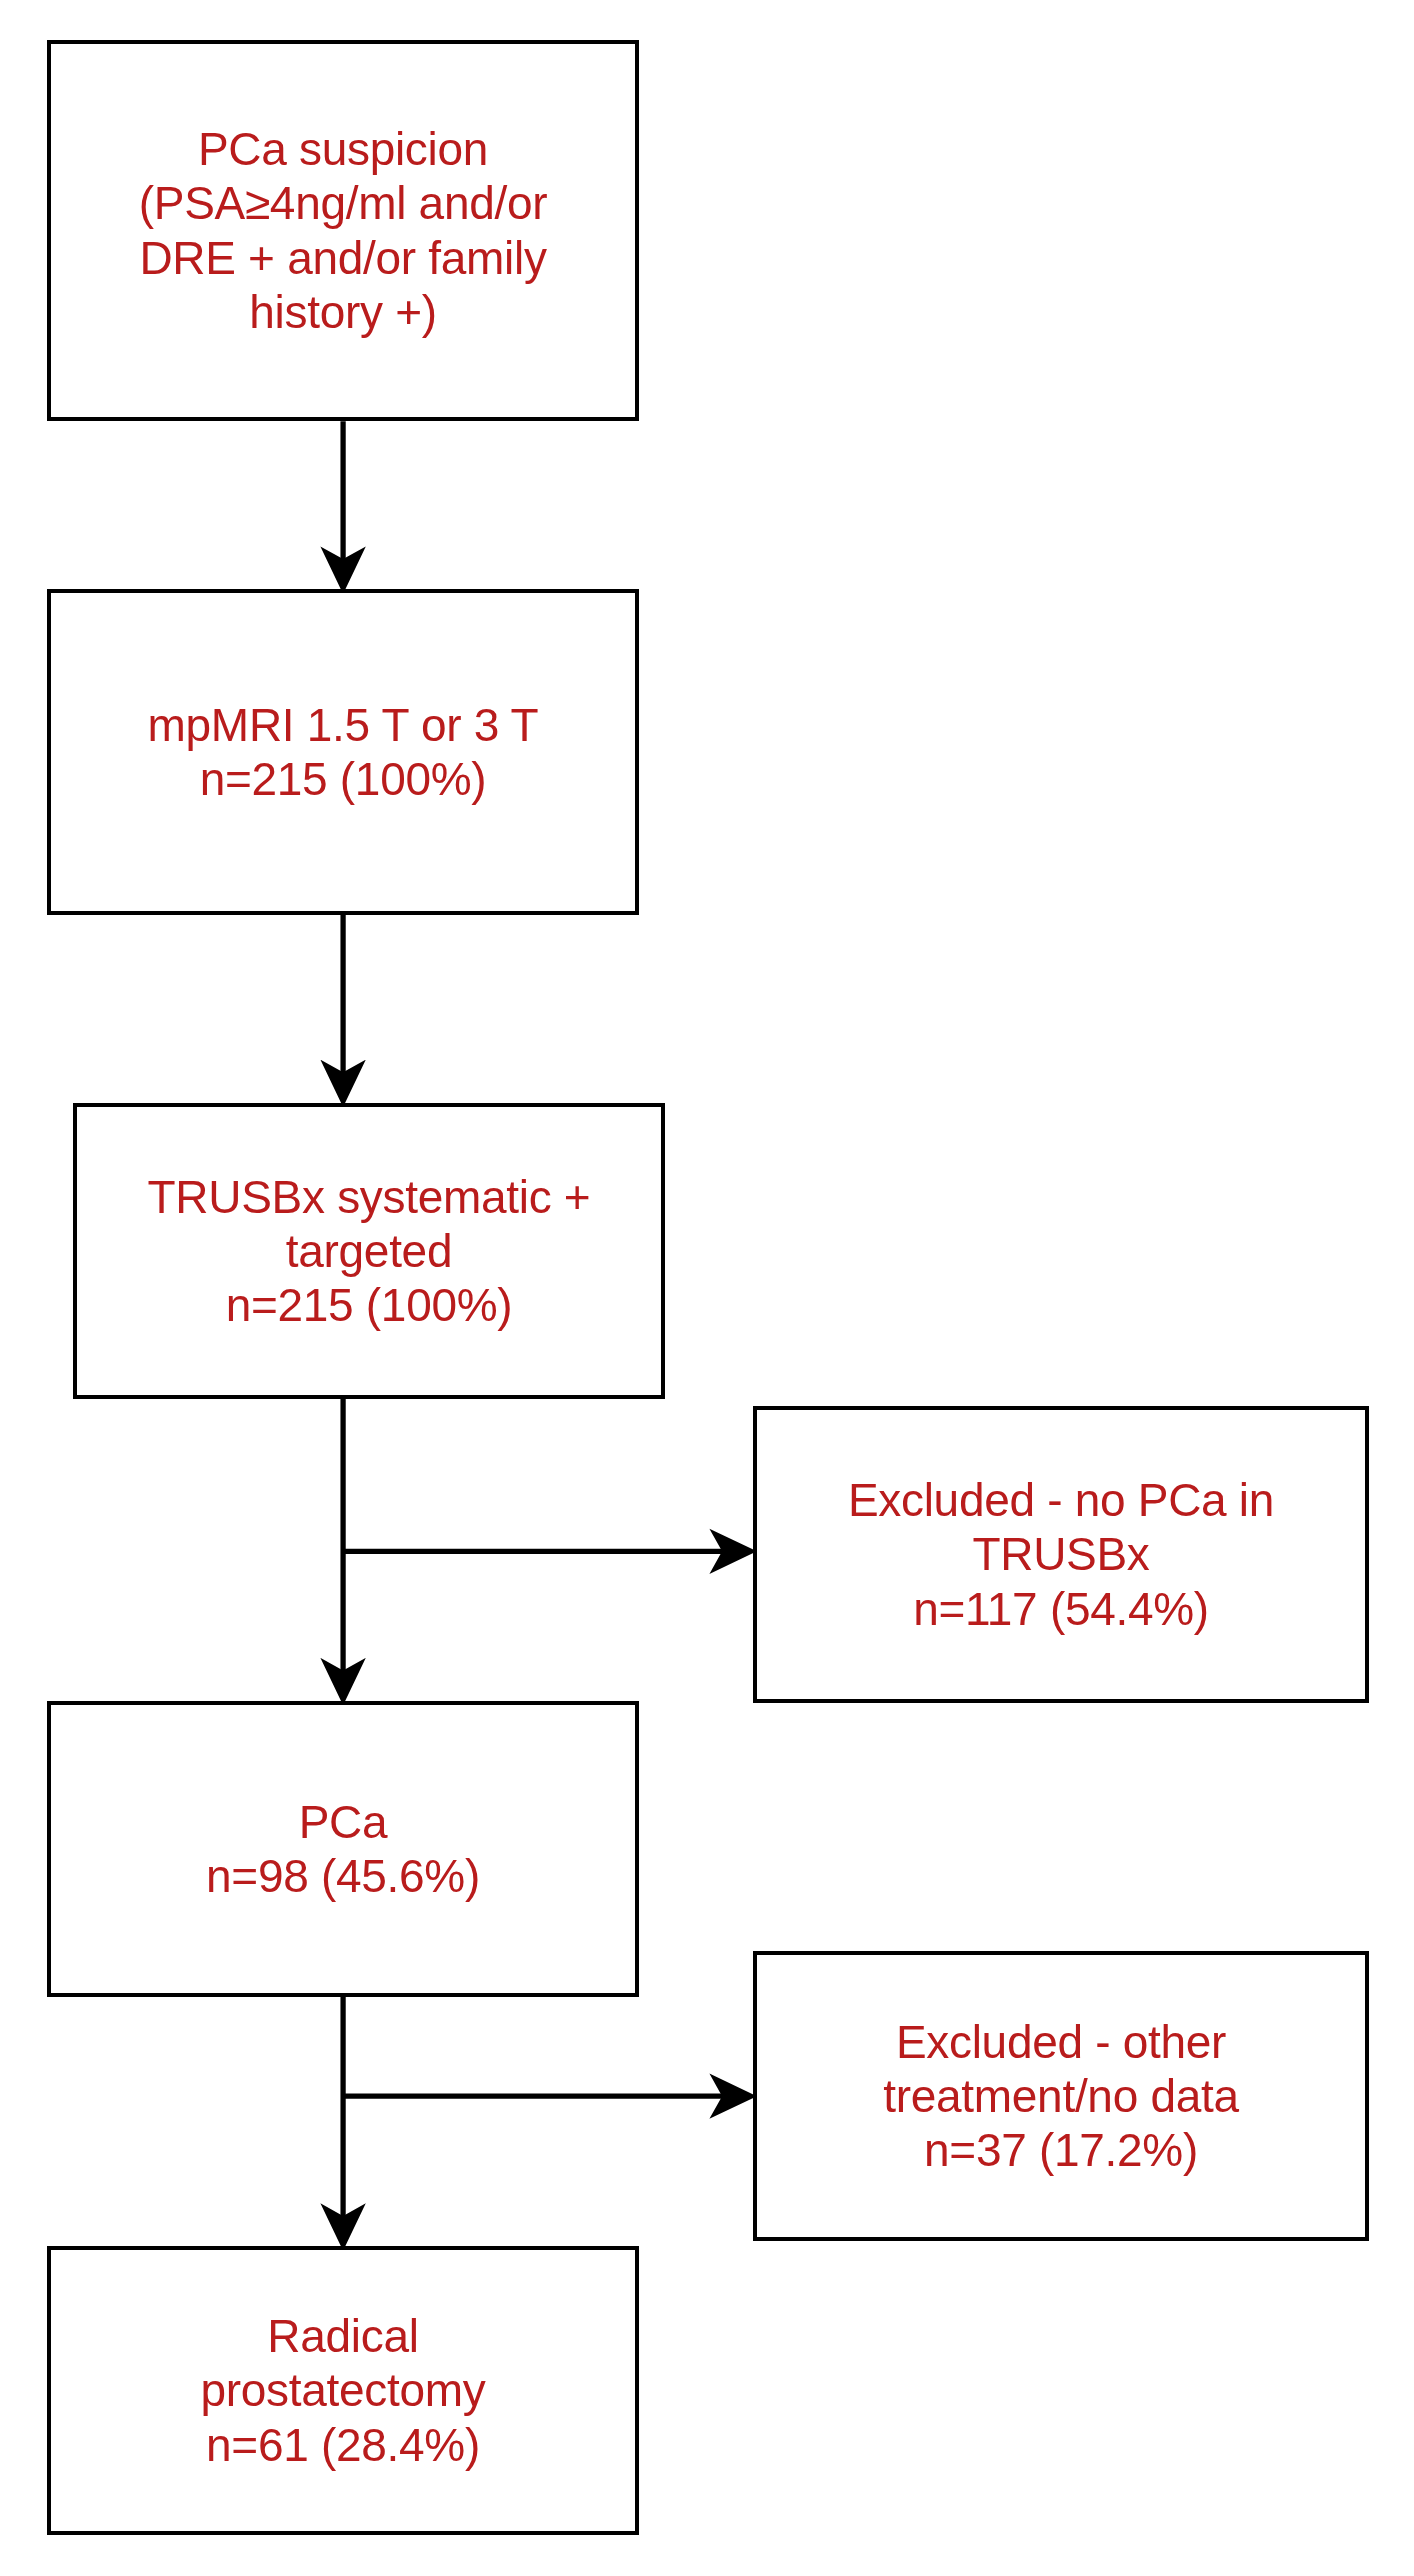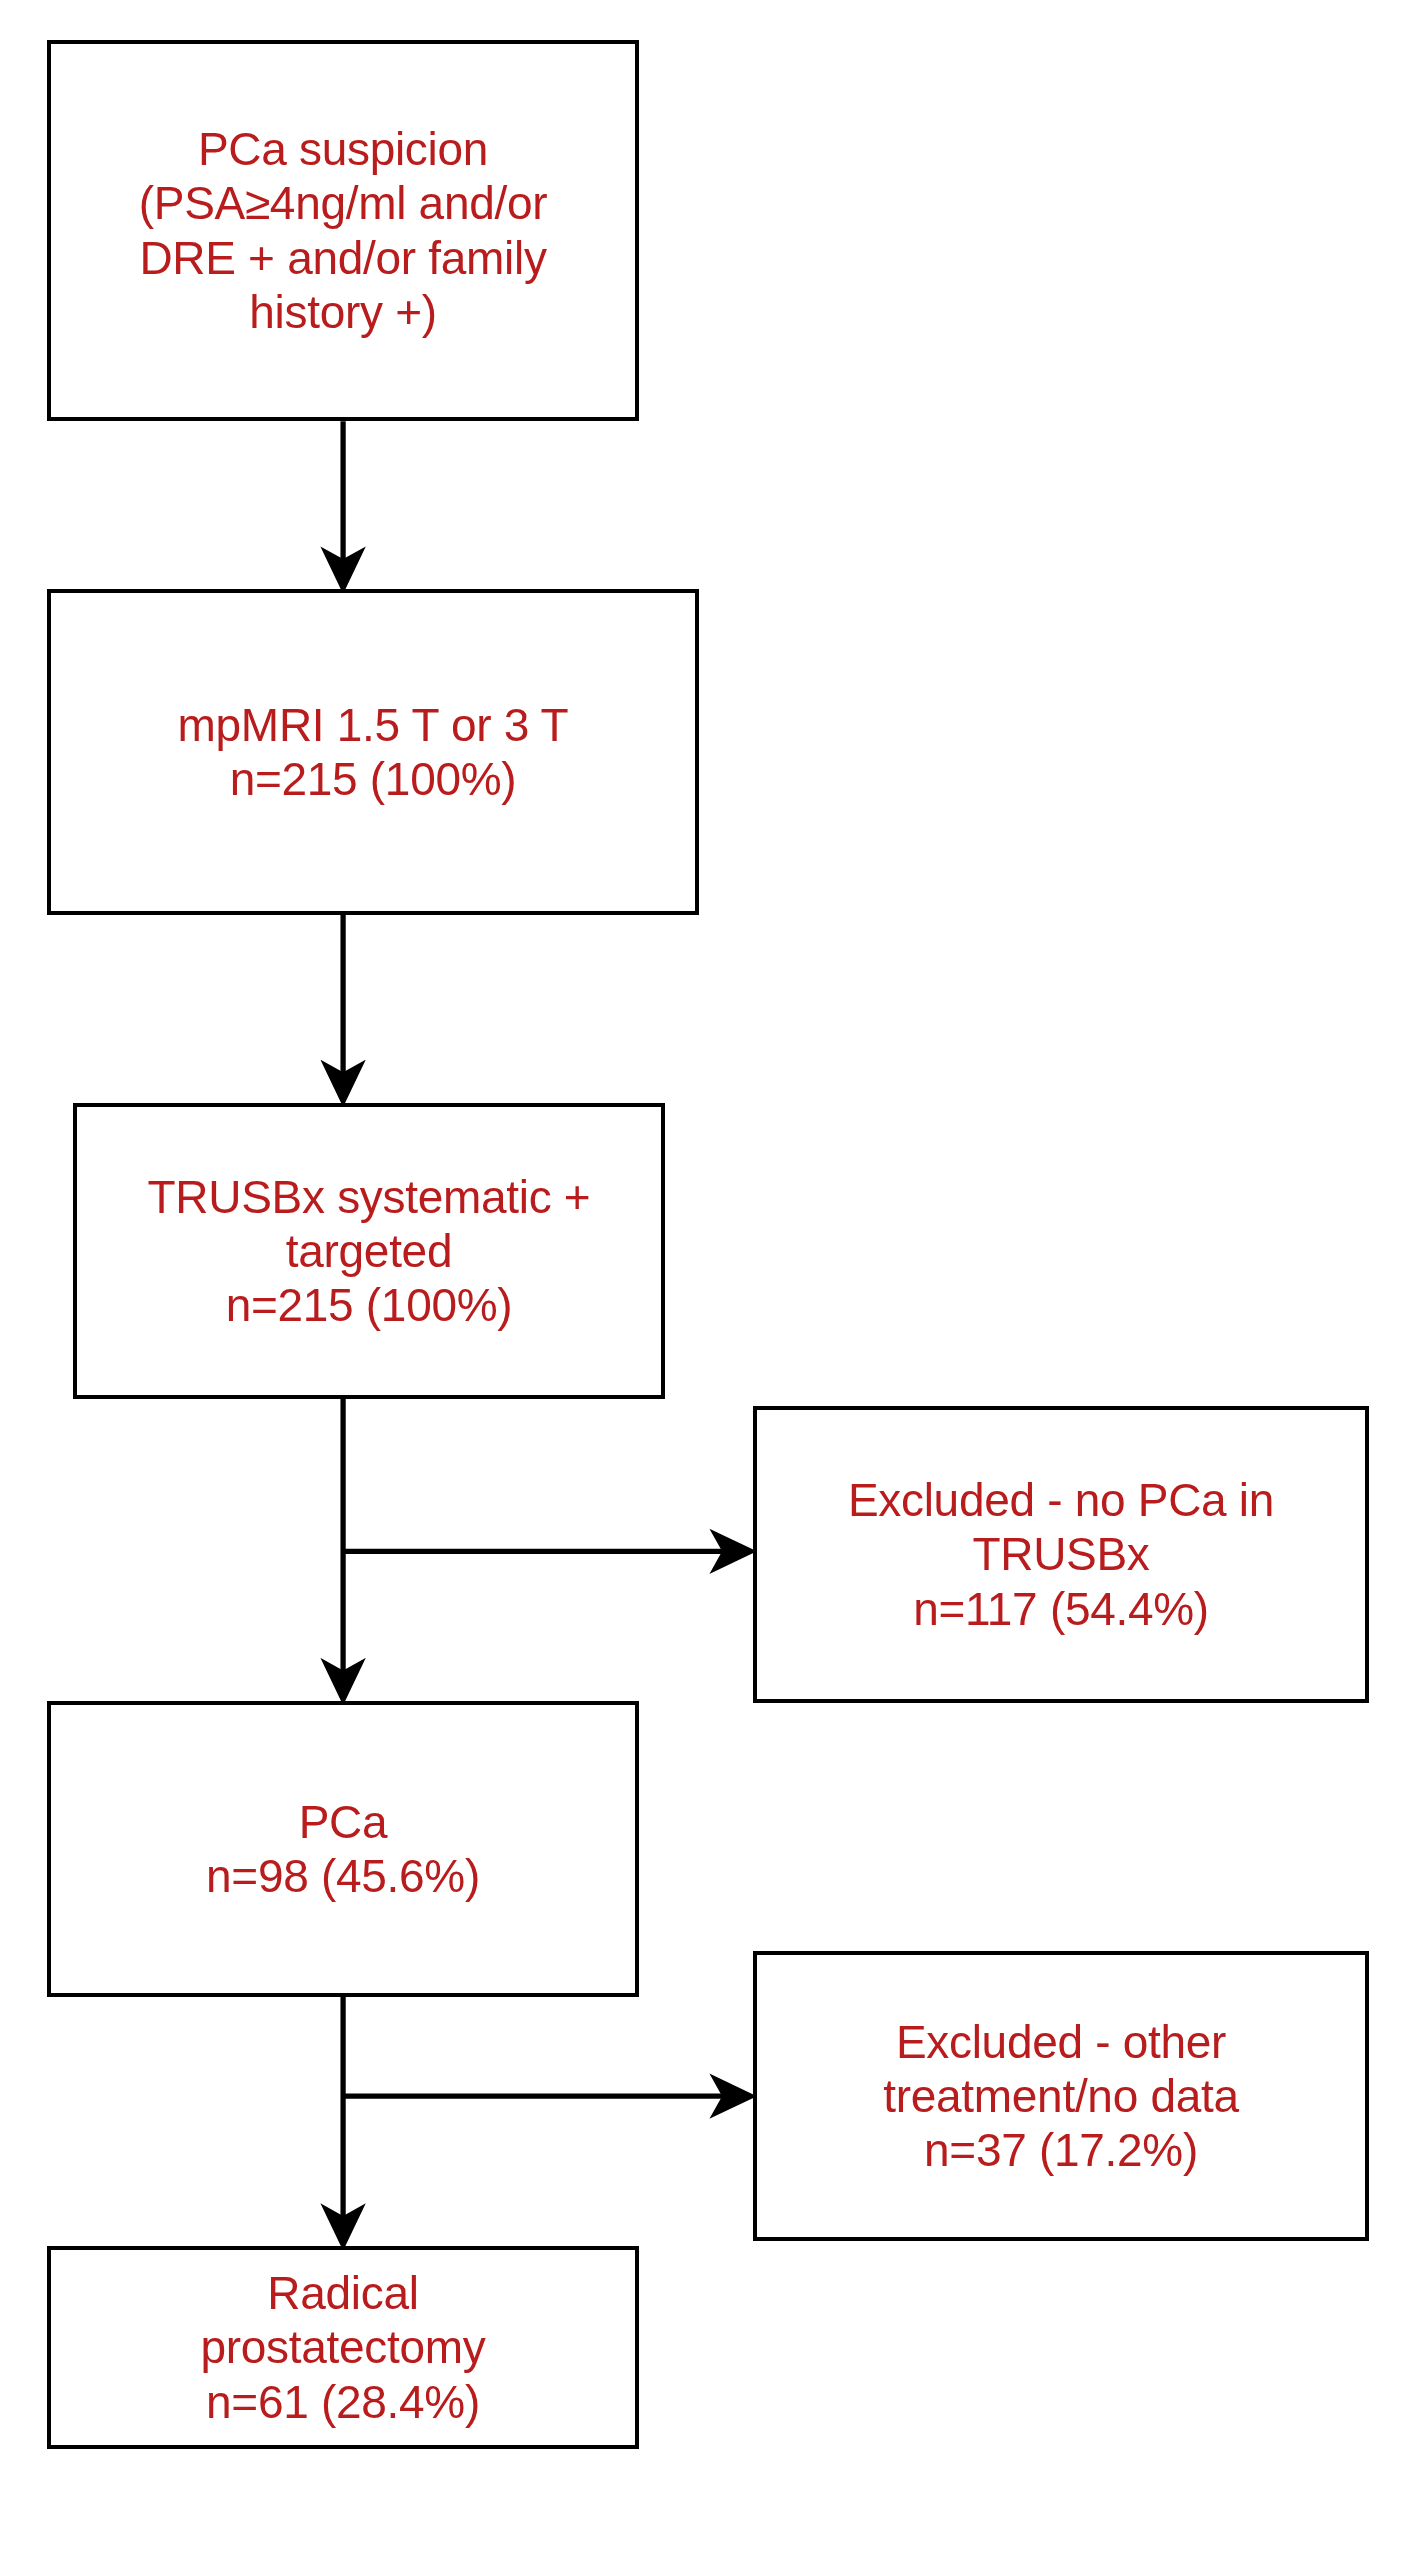--- a/index.html
+++ b/index.html
@@ -39,26 +39,26 @@
     font-family: "Liberation Sans", sans-serif;
     font-size: 46px;
     line-height: 1.18;
     color: #b91c1c;
     white-space: pre-line;
     padding: 0 8.2px;
     letter-spacing: -0.3px;
   }
   
   #node-suspicion   { left: 47px;   top: 40px;   width: 592px; height: 381px; }
-  #node-mpmri       { left: 47px;   top: 589px; width: 652px; height: 326px; }
+  #node-mpmri       { left: 47px;   top: 589px; width: 592px; height: 326px; }
   #node-trusbx      { left: 57px;   top: 1103px; width: 592px; height: 296px; margin-left: 16px; }
   #node-excl-trusbx { left: 753px; top: 1406px; width: 616px; height: 297px; text-align: center; }
   #node-pca         { left: 47px;   top: 1701px; width: 592px; height: 296px; }
   #node-excl-other  { left: 753px; top: 1951px; width: 616px; height: 290px; }
-  #node-rp          { left: 47px;   top: 2246px; width: 592px; height: 203px; }
+  #node-rp          { left: 47px;   top: 2246px; width: 592px; height: 289px; }
 </style>
 </head>
 <body>
 
 <div id="canvas">
 
   <svg class="flow-svg" viewBox="0 0 2411 4392" xmlns="http://www.w3.org/2000/svg">
     <defs>
       <marker id="arrowhead" markerWidth="9" markerHeight="9" refX="7.6" refY="4.5" orient="auto" markerUnits="strokeWidth">
         <path d="M0,0.2 L9,4.5 L0,8.8 L2.4,4.5 Z" fill="#000000"></path>

